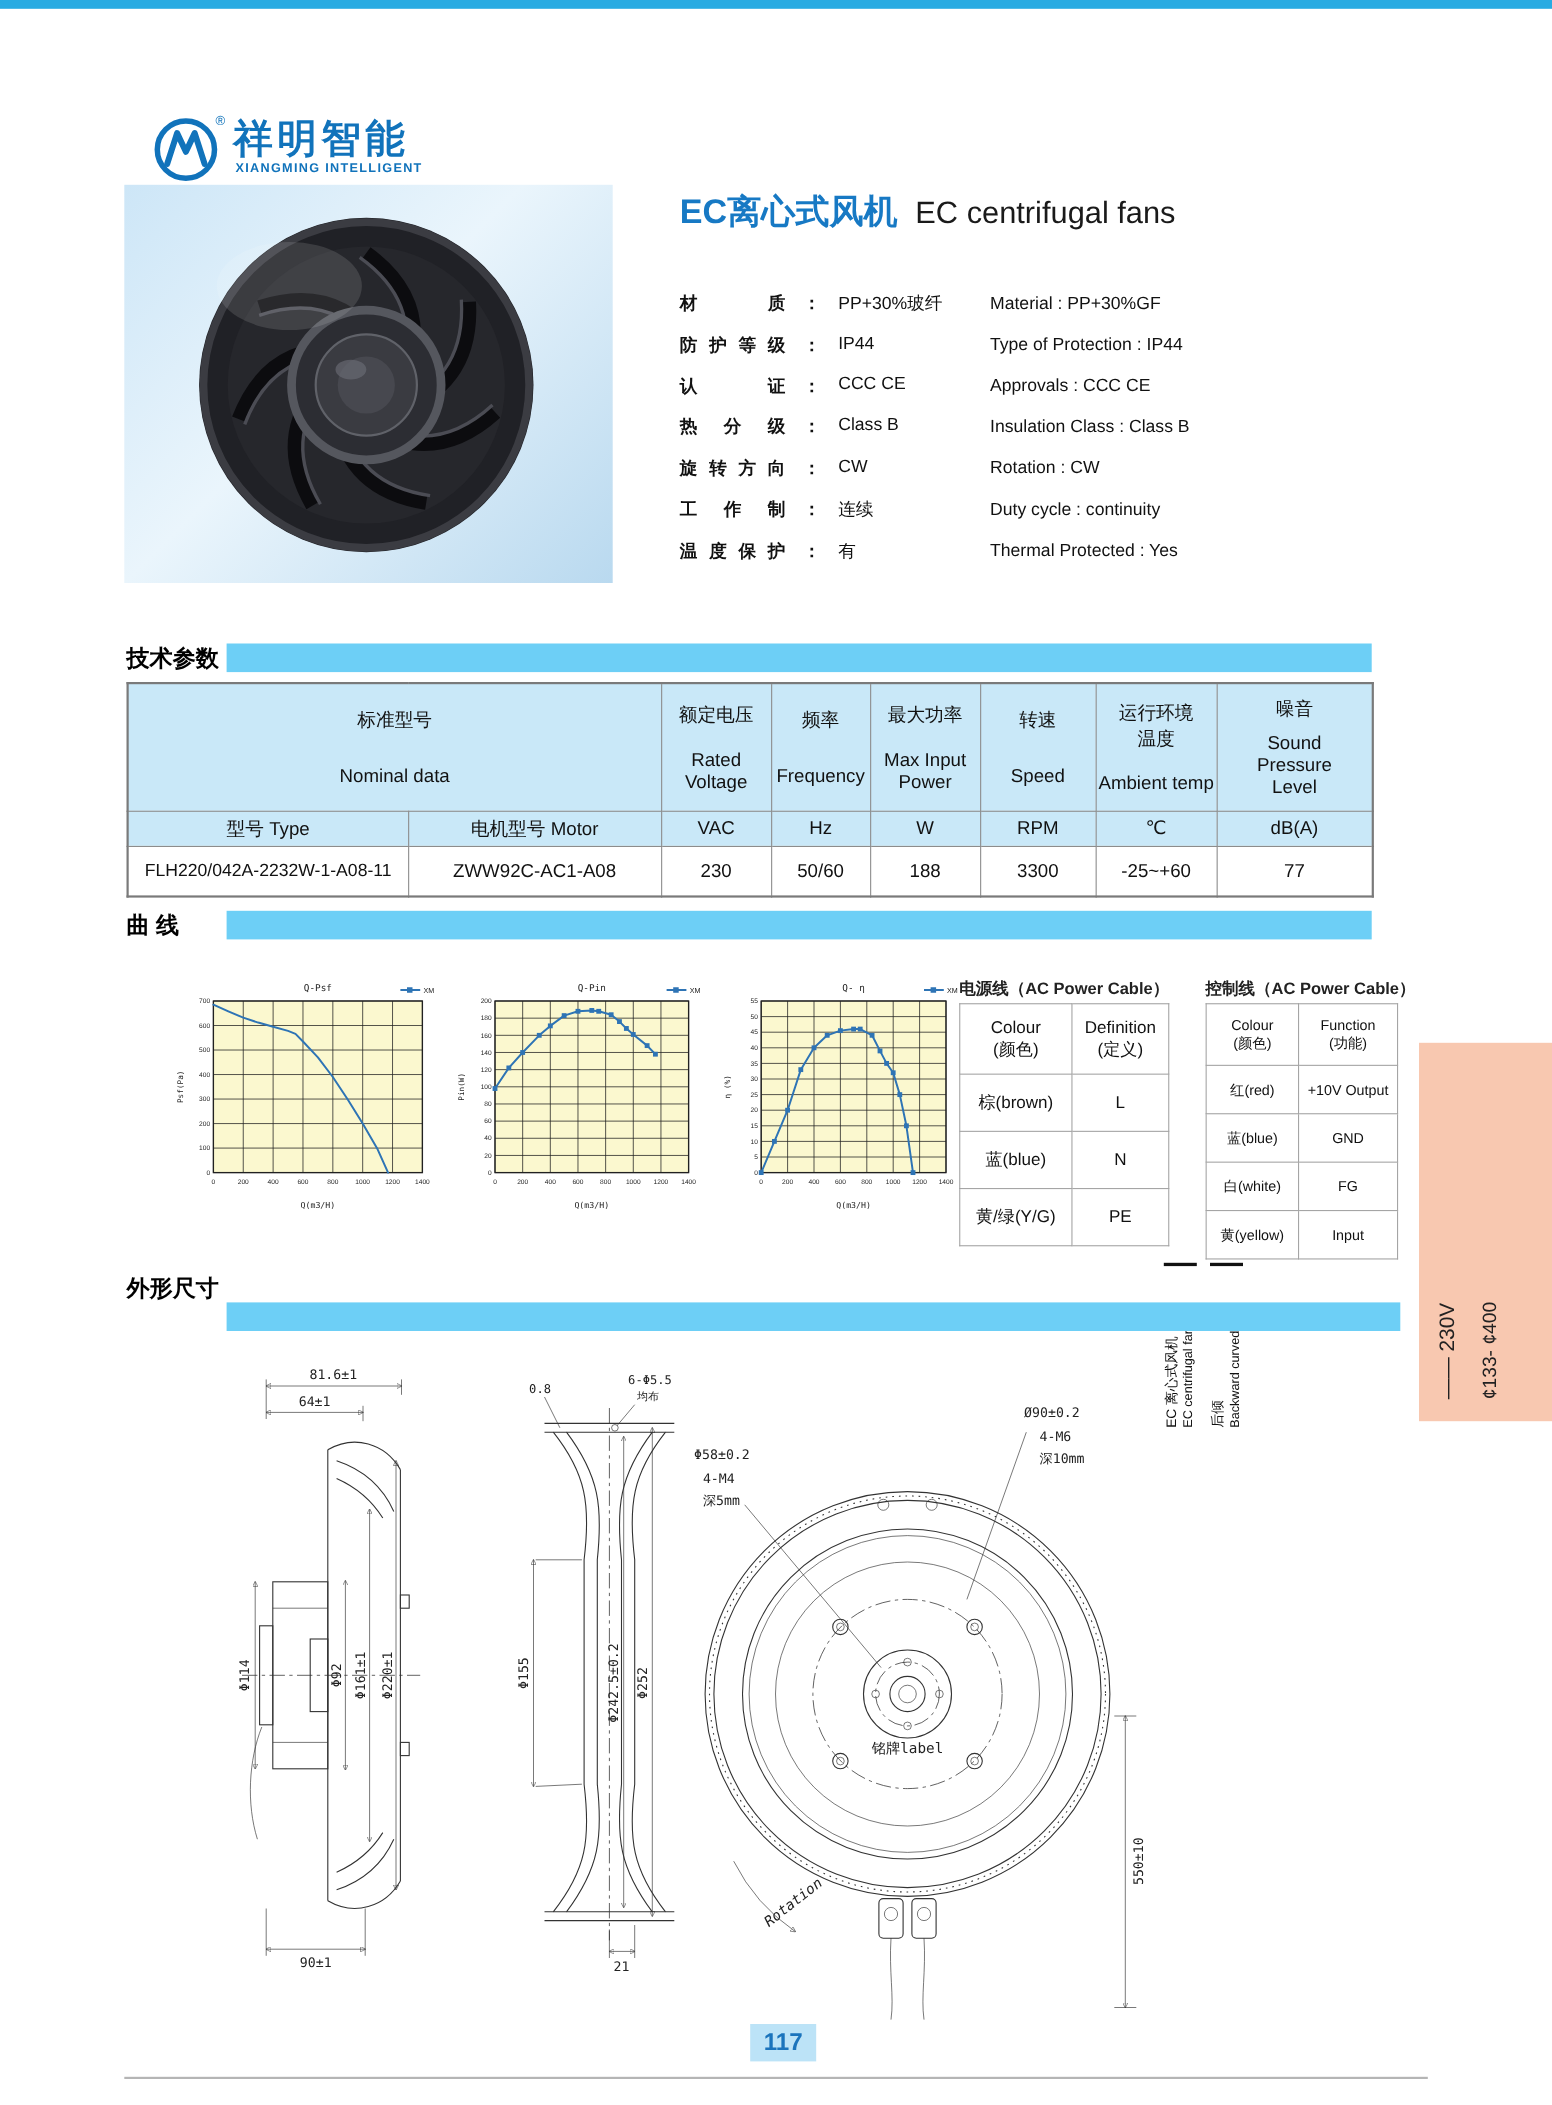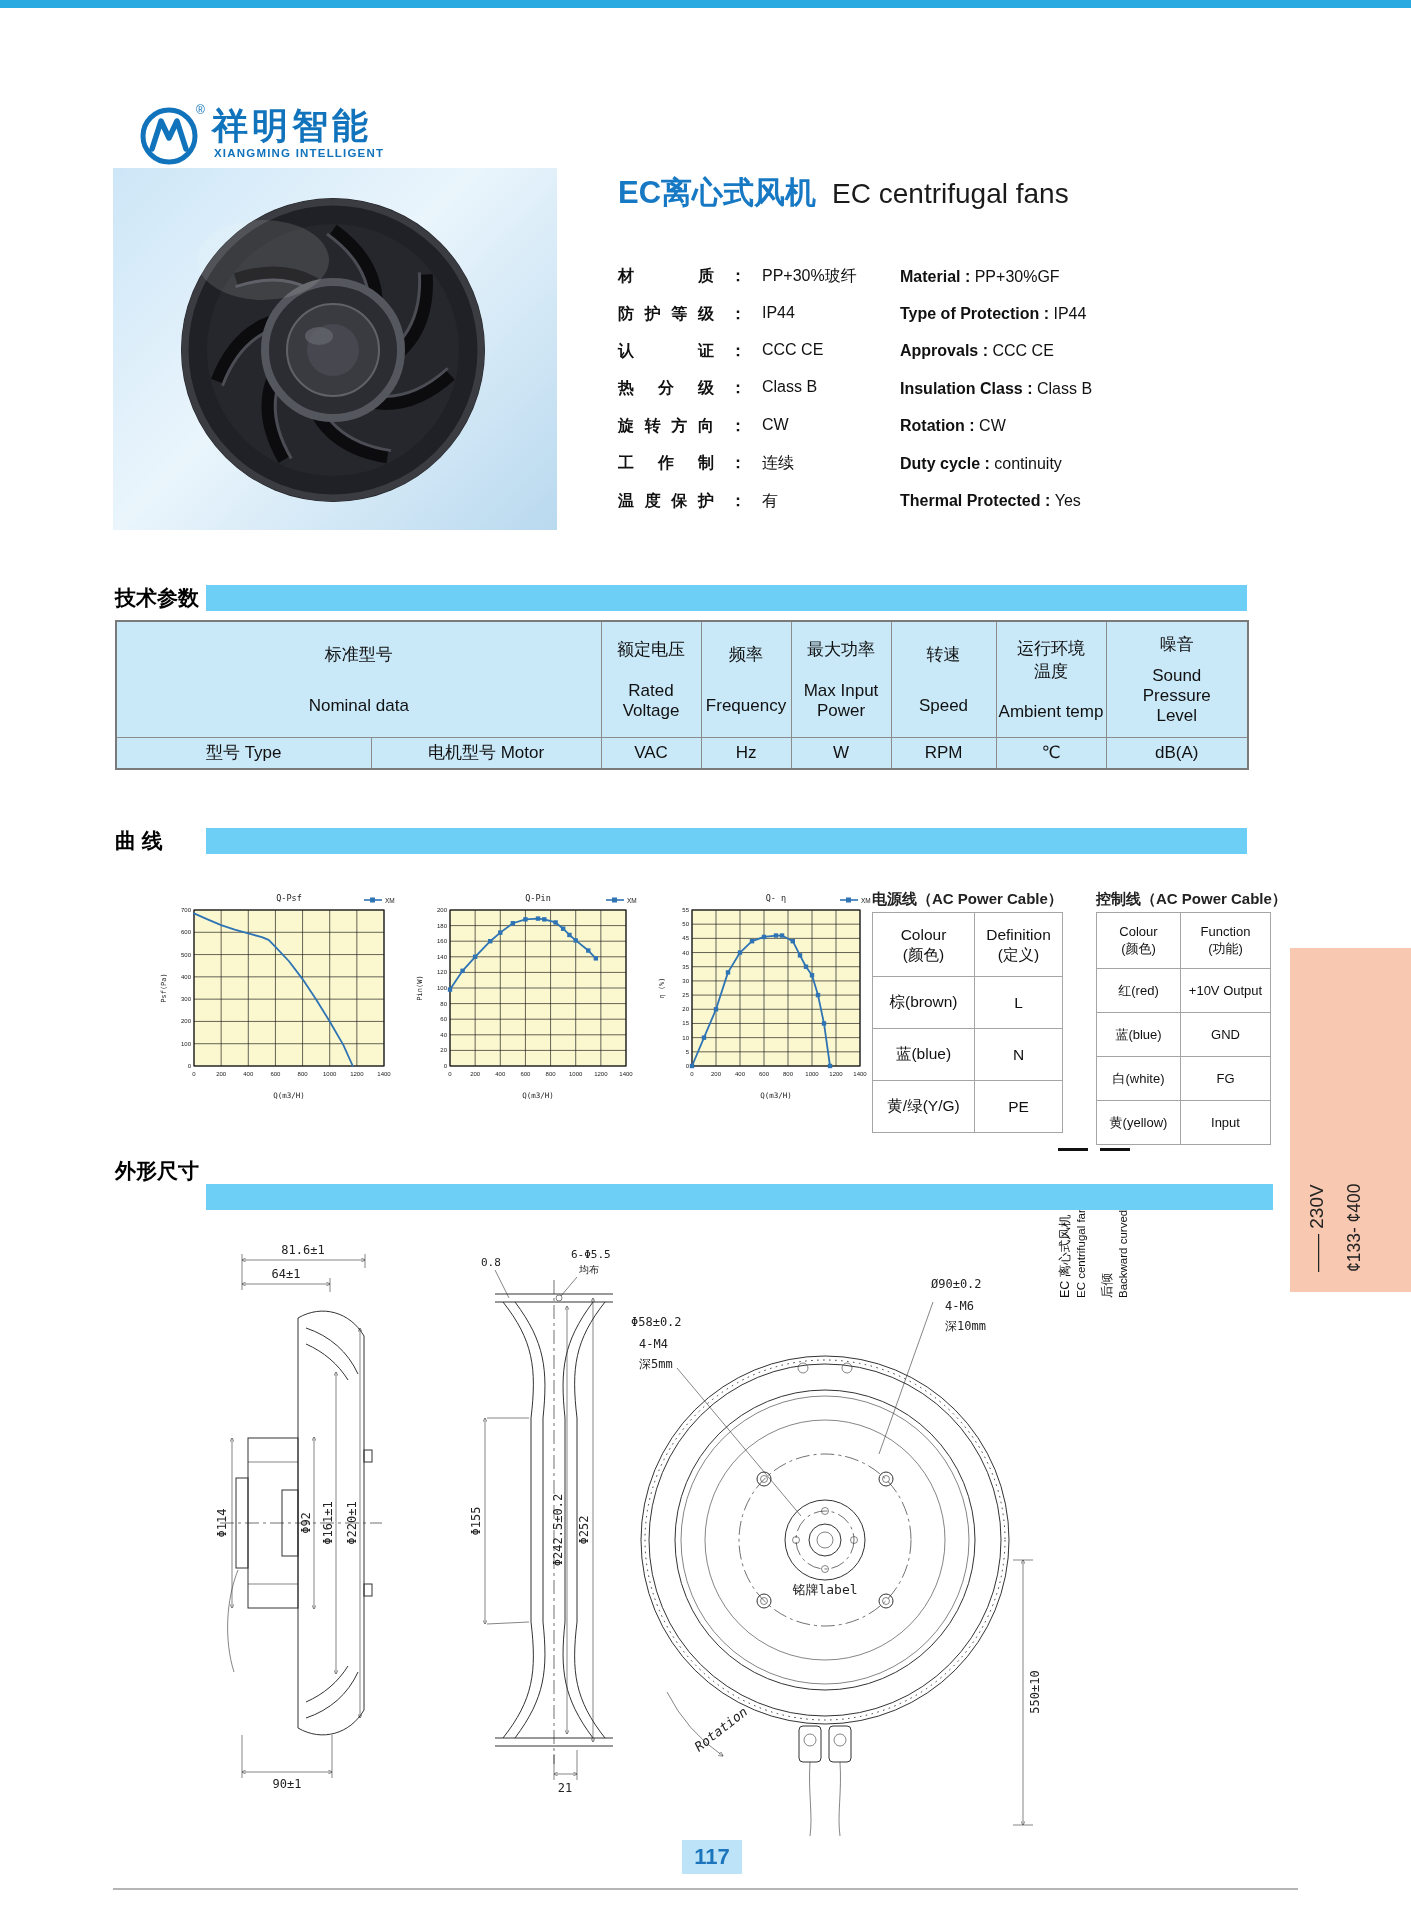--- a/index.html
+++ b/index.html
@@ -22,21 +22,21 @@
   .title-en { font-size:28px; color:#1a1a1a; margin-left:16px; }
   .title-line2 { position:absolute; left:618px; top:216px; white-space:nowrap; font-weight:bold; color:#111; font-size:25px; }
   .sub-en { margin-left:18px; }
 
   .specs { position:absolute; left:618px; top:258px; width:660px; }
   .spec-row { height:37.4px; display:flex; align-items:center; font-size:16px; color:#111; }
   .spec-cn { width:282px; display:flex;gap:16px; }
   .spec-cn .lbl { display:inline-block; width:96px; font-weight:bold; text-align:justify; text-align-last:justify; }
   .spec-cn .col { font-weight:bold; }
   .spec-en { flex:1; }
-  .spec-en .lbl { font-weight:bold; }
+  .spec-en .lbl { font-weight:normal; }
 
   
   .sec-title { position:absolute; left:115px; font-size:21px; font-weight:bold; color:#000; }
   .sec-bar { position:absolute; background:#6DCFF6; height:26px; }
 
   
   table.tech { position:absolute; left:115px; top:620px; width:1132px; border-collapse:collapse; table-layout:fixed; }
   table.tech td { border:1px solid #8c8c8c; text-align:center; vertical-align:middle; font-size:17px; color:#111; }
   table.tech { border:2px solid #7a7a7a; }
   td.hdr { background:#C9E8F8; }
@@ -251,20 +251,30 @@
     </tr>
     <tr class="h2row">
       <td class="hdr">型号  Type</td>
       <td class="hdr">电机型号  Motor</td>
       <td class="hdr">VAC</td>
       <td class="hdr">Hz</td>
       <td class="hdr">W</td>
       <td class="hdr">RPM</td>
       <td class="hdr">℃</td>
       <td class="hdr">dB(A)</td>
+    </tr>
+    <tr class="drow">
+      <td style="font-size:16px;">FLH220/042A-2232W-1-A08-11</td>
+      <td>ZWW92C-AC1-A08</td>
+      <td>230</td>
+      <td>50/60</td>
+      <td>188</td>
+      <td>3300</td>
+      <td>-25~+60</td>
+      <td>77</td>
     </tr>
   </tbody>
     </table>
 
   <div class="sec-title" style="top:827px;">曲  线</div>
   <div class="sec-bar" style="left:206px;top:828px;width:1041px;"></div>
 
   <svg class="chart" style="left:156px;top:884px;" width="254" height="218">
       <rect x="38" y="26" width="190" height="156" fill="#fbf8cf" stroke="#222" stroke-width="1.2"></rect>
       <line x1="38" y1="26" x2="38" y2="182" stroke="#222" stroke-width="0.7"></line>

